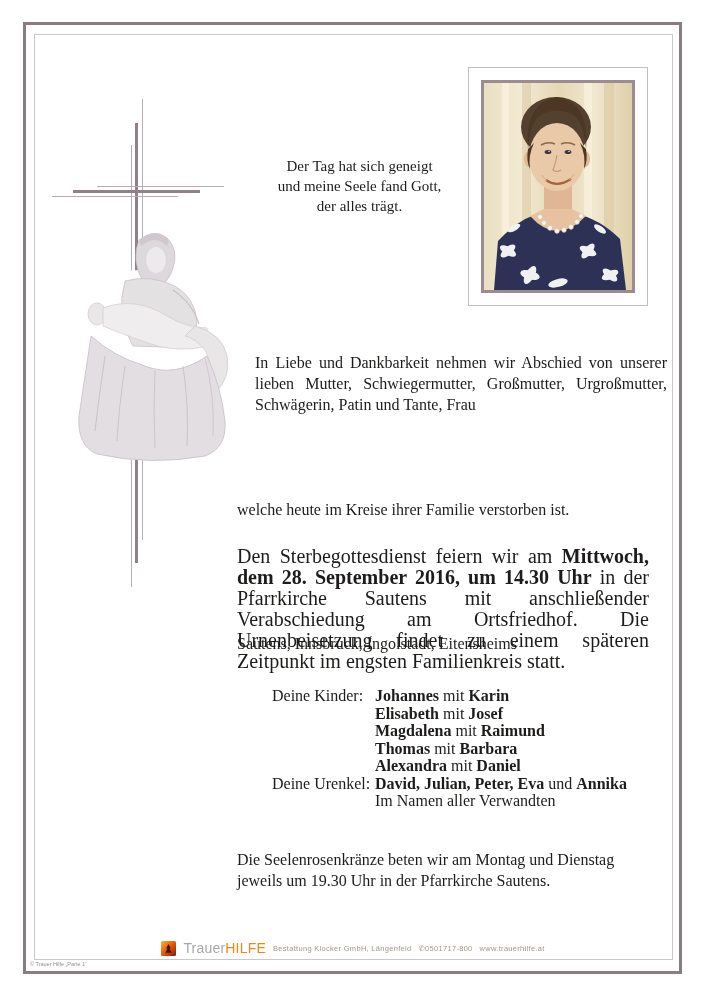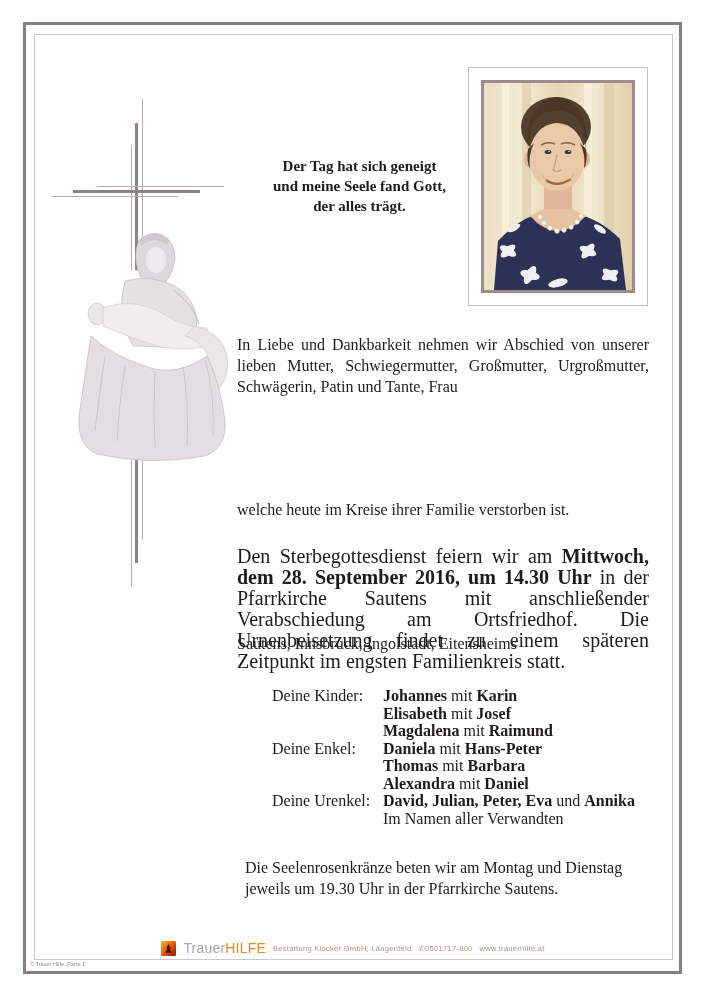--- a/index.html
+++ b/index.html
@@ -18,38 +18,38 @@
 
   
   .statue{position:absolute;left:55px;top:226px;}
   .photo-frame{position:absolute;left:468px;top:67px;width:180px;height:239px;
                background:#fff;border:1px solid #c2bfc2;box-sizing:border-box;}
   .photo-mat{position:absolute;left:12px;top:12px;border:3px solid #9b8c92;}
   .photo-mat svg{display:block;}
 
   
   .verse{position:absolute;left:237px;top:156px;width:245px;text-align:center;
-         font-size:15px;line-height:20px;font-weight:bold;}
+         font-size:15px;line-height:20px;}
   .intro{position:absolute;left:237px;top:334px;width:412px;font-size:16px;
-         line-height:21px;text-align:justify;margin:0;}
+         line-height:21px;text-align:justify;margin:18px;}
   .name-block{position:absolute;left:237px;top:404px;width:412px;text-align:center;}
   .name{font-family:"DejaVu Serif",serif;font-style:italic;font-size:42px;
         line-height:46px;letter-spacing:1px;}
   .maiden{font-size:15px;line-height:17px;margin-top:1px;}
   .dates{font-size:16px;line-height:19px;margin-top:2px;}
   .passing{position:absolute;left:237px;top:501px;width:412px;font-size:16px;margin:0;}
   .service{position:absolute;left:237px;top:546px;width:412px;font-size:20px;
            line-height:21px;text-align:justify;margin:0;}
   .service .b, .fb{font-weight:bold;text-align:center;}
   .places{position:absolute;left:237px;top:635px;width:412px;font-size:16px;margin:0;}
   .family{position:absolute;left:272px;top:687px;font-size:16px;line-height:17.5px;}
-  .frow{display:flex;gap:8px;}
+  .frow{display:flex;}
   .flabel{flex:0 0 103px;width:103px;}
   .rosary{position:absolute;left:237px;top:849px;width:412px;font-size:16px;
-          line-height:21px;margin:8px;}
+          line-height:21px;margin:0;}
 
   
   .footer{position:absolute;left:0;right:0;top:940px;display:flex;
           justify-content:center;align-items:center;gap:7px;
           font-family:"Liberation Sans",sans-serif;}
   .brand{font-size:14px;letter-spacing:.2px;white-space:nowrap;}
   .brand .t{color:#a7a7a7;}
   .brand .h{color:#ef8513;}
   .meta{font-size:7.5px;color:#a5968a;letter-spacing:.3px;white-space:nowrap;}
   .copyright{position:absolute;left:30px;top:961px;font-size:5.5px;color:#8f8f8f;
@@ -178,24 +178,20 @@
     </div>
     <div class="frow">
       <span class="flabel"></span>
       <span class="fval"><span class="fb">Elisabeth</span><span> mit </span><span class="fb">Josef</span></span>
     </div>
     <div class="frow">
       <span class="flabel"></span>
       <span class="fval"><span class="fb">Magdalena</span><span> mit </span><span class="fb">Raimund</span></span>
     </div>
     <div class="frow">
-      <span class="flabel">Deine Enkel:</span>
-      <span class="fval"><span class="fb">Daniela</span><span> mit </span><span class="fb">Hans-Peter</span></span>
-    </div>
-    <div class="frow">
       <span class="flabel"></span>
       <span class="fval"><span class="fb">Thomas</span><span> mit </span><span class="fb">Barbara</span></span>
     </div>
     <div class="frow">
       <span class="flabel"></span>
       <span class="fval"><span class="fb">Alexandra</span><span> mit </span><span class="fb">Daniel</span></span>
     </div>
     <div class="frow">
       <span class="flabel">Deine Urenkel:</span>
       <span class="fval"><span class="fb">David, Julian, Peter, Eva</span><span> und </span><span class="fb">Annika</span></span>

